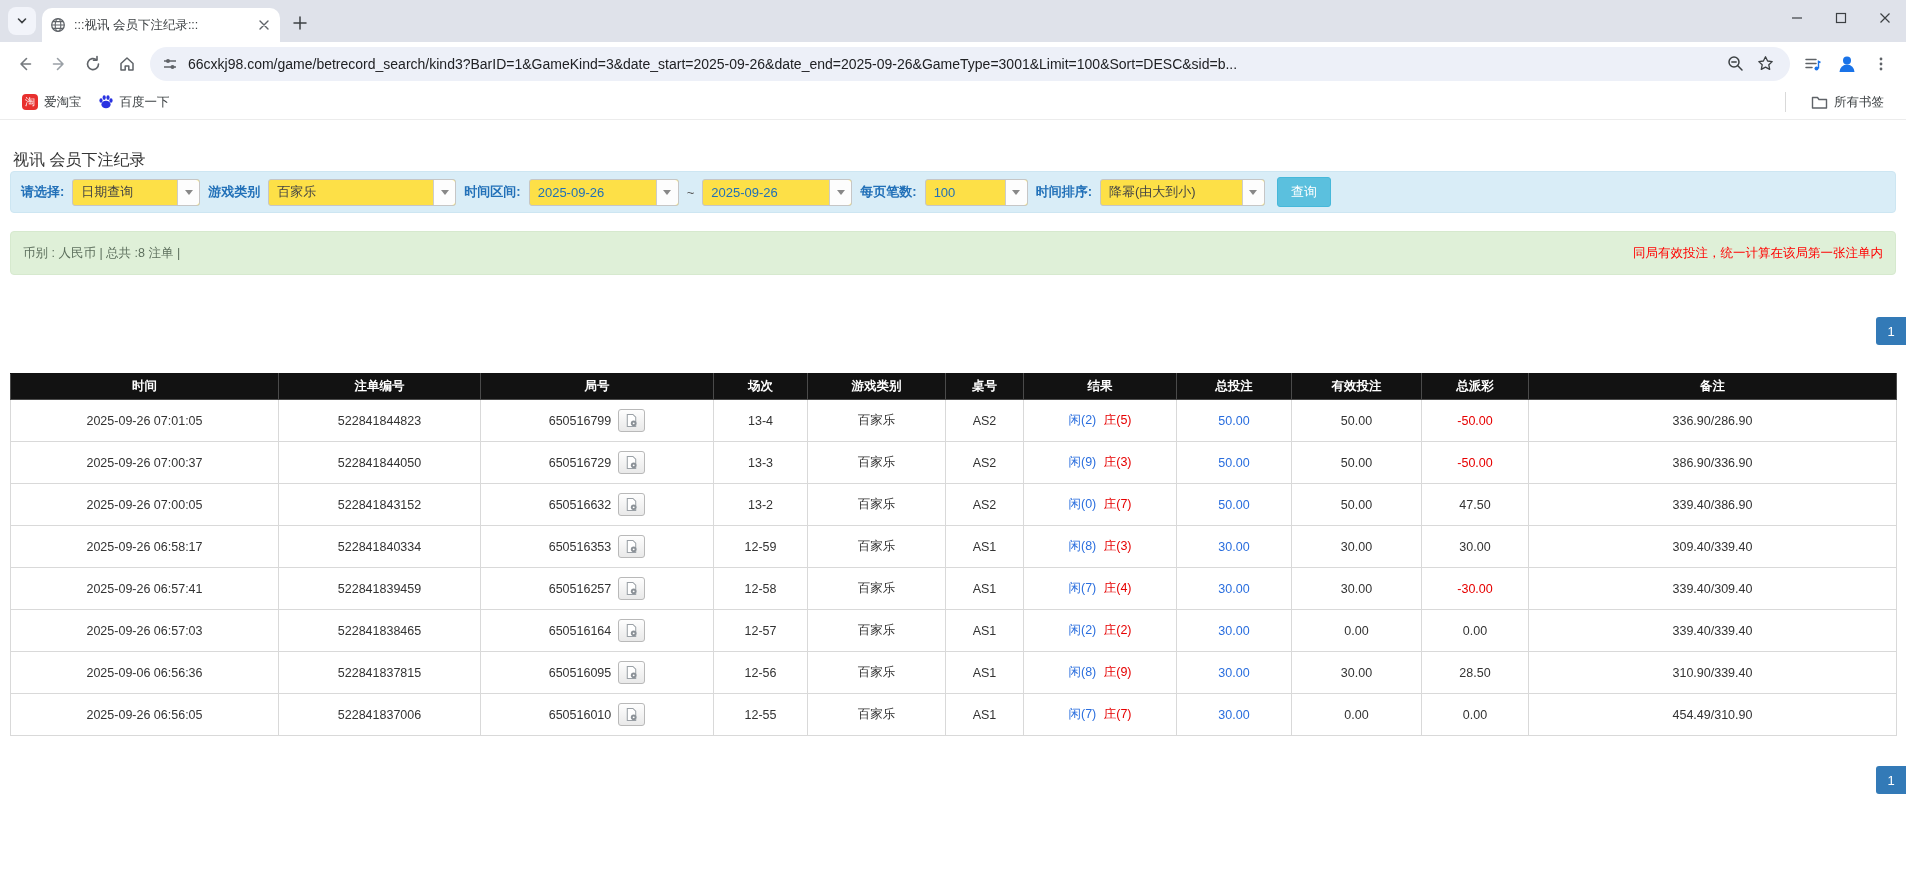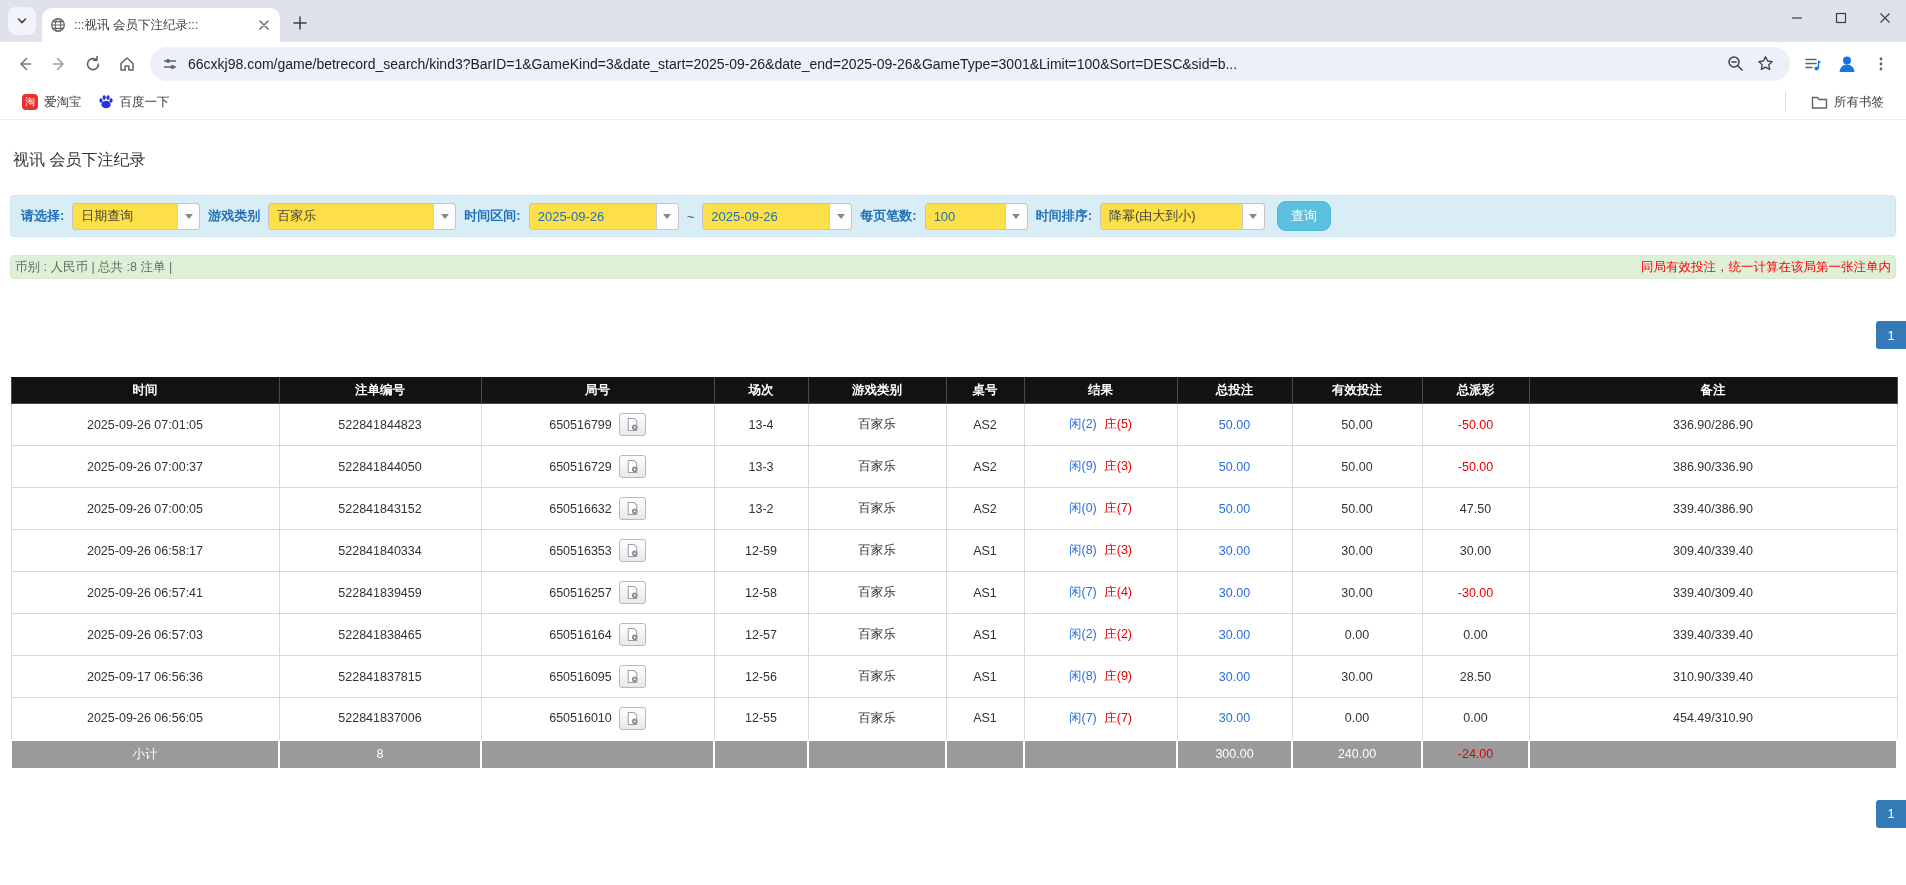--- a/index.html
+++ b/index.html
@@ -39,37 +39,37 @@
     padding:4px 8px; border-radius:6px; cursor:pointer; }
   .tao-ic { width:16px; height:16px; background:#e8302e; border-radius:4px; color:#fff; font-size:10px;
     display:flex; align-items:center; justify-content:center; }
   .bm-right { margin-left:auto; display:flex; align-items:center; gap:17px; }
   .bm-sep { width:1px; height:20px; background:#d9d9d9; }
 
   
   .content { padding:0 10px; }
   .page-title { font-size:16px; font-weight:400; color:#333; margin:30px 3px 0; }
 
-  .filter-panel { margin-top:24px; height:42px; background:#d9edf7; border:1px solid #cde6f2;
+  .filter-panel { height:42px; background:#d9edf7; border:1px solid #cde6f2;
     border-radius:4px; display:flex; align-items:center; padding:0 10px; gap:8px; font-size:13px; }
   .f-label { color:#2170b8; font-weight:bold; white-space:nowrap; }
   .sel { display:flex; align-items:center; background:#fde047; border:1px solid #c6c6c6; border-radius:3px;
     height:27px; color:#444; cursor:pointer; }
   .sel .val { padding:0 8px; flex:1; white-space:nowrap; overflow:hidden; }
   .sel .val.blue { color:#2170b8; }
   .sel .arrow-box { width:22px; align-self:stretch; border-left:1px solid #ccc; display:flex;
     align-items:center; justify-content:center; background:#fdfdfd; border-radius:0 3px 3px 0; }
   .caret { width:0; height:0; border-left:4px solid transparent; border-right:4px solid transparent;
     border-top:5px solid #888; }
   .tilde { color:#555; }
   .btn-query { background:#5bc0de; border:1px solid #46b8da; color:#fff; font-size:13px;
-    padding:5px 13px; border-radius:9px; cursor:pointer; margin-left:4px; }
-
-  .summary-bar { margin-top:18px; height:24px; background:#dff0d8; border:1px solid #d6e9ce;
-    border-radius:4px; display:flex; align-items:center; justify-content:space-between; padding:0 4px; }
+    padding:5px 13px; border-radius:3px; cursor:pointer; margin-left:4px; }
+
+  .summary-bar { margin-top:18px; height:44px; background:#dff0d8; border:1px solid #d6e9ce;
+    border-radius:4px; display:flex; align-items:center; justify-content:space-between; padding:0 12px; }
   .summary-left { color:#5e705e; font-size:12.5px; }
   .summary-right { color:#f00; font-size:12.5px; }
 
   .pager { display:flex; justify-content:flex-end; }
   .pager.top { margin:42px -10px 28px 0; }
   .pager.bottom { margin:30px -10px 0 0; }
   .page-badge { width:30px; height:28px; background:#337ab7; color:#fff; font-size:13px;
     display:flex; align-items:center; justify-content:center; border-radius:3px 0 0 3px; cursor:pointer; }
 
   table.bet { width:1886px; border-collapse:collapse; table-layout:fixed; font-size:12.5px; color:#333; }
@@ -473,21 +473,21 @@
     <td>
       <span class="res-p">闲(2)</span>
       <span class="res-b">庄(2)</span>
     </td>
     <td class="blue">30.00</td>
     <td>0.00</td>
     <td class="auto-neg">0.00</td>
     <td>339.40/339.40</td>
   </tr>
         <tr>
-    <td>2025-09-17 06:56:36</td>
+    <td>2025-09-06 06:56:36</td>
     <td>522841837815</td>
     <td>
       <span class="round-cell">
         <span>650516095</span>
         <button class="video-btn">
           <svg width="15" height="15" viewBox="0 0 16 16">
                   <path d="M3.5 1.5h6l3 3v10h-9z" fill="#fff" stroke="#9aa0a6" stroke-width="1.1"></path>
                   <circle cx="10.3" cy="11" r="3" fill="#8b9197"></circle>
                   <circle cx="10.3" cy="11" r="1" fill="#fff"></circle>
                 </svg>
@@ -528,32 +528,19 @@
       <span class="res-p">闲(7)</span>
       <span class="res-b">庄(7)</span>
     </td>
     <td class="blue">30.00</td>
     <td>0.00</td>
     <td class="auto-neg">0.00</td>
     <td>454.49/310.90</td>
   </tr>
       </tbody>
     <tfoot>
-      <tr>
-        <td>小计</td>
-        <td>8</td>
-        <td></td>
-          <td></td>
-          <td></td>
-          <td></td>
-          <td></td>
-        <td>300.00</td>
-        <td>240.00</td>
-        <td class="auto-neg neg">-24.00</td>
-        <td></td>
-      </tr>
     </tfoot>
   </table>
 
   <div class="pager bottom">
     <span class="page-badge">1</span>
   </div>
 </div>
 
 </body></html>

